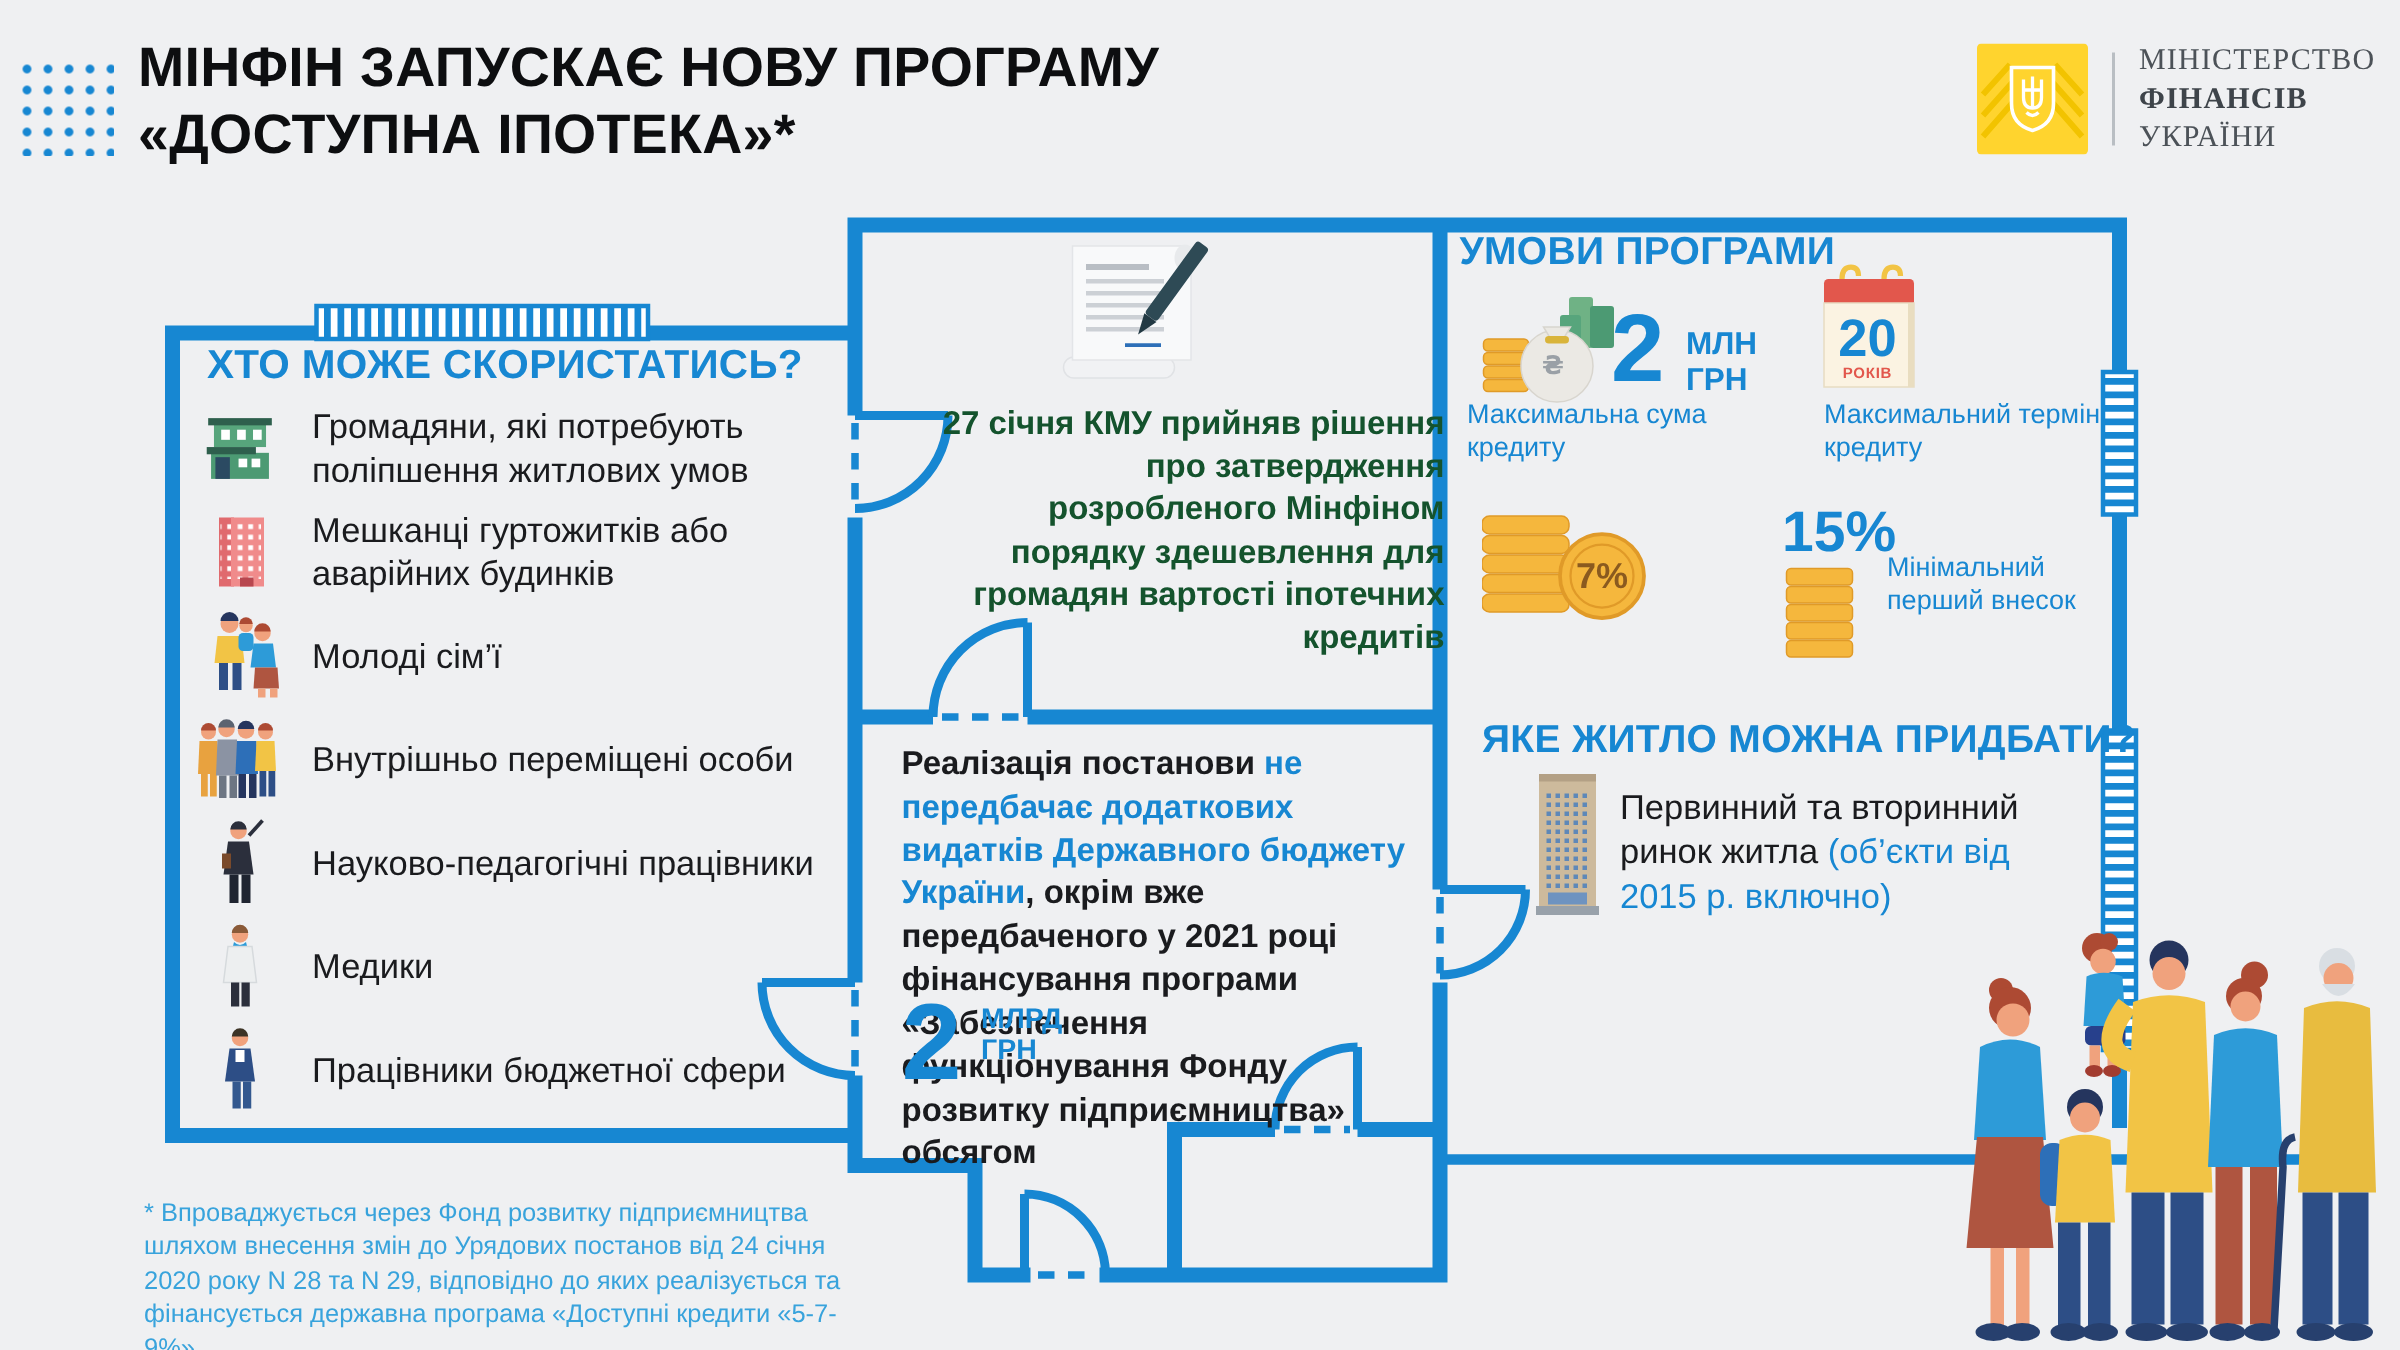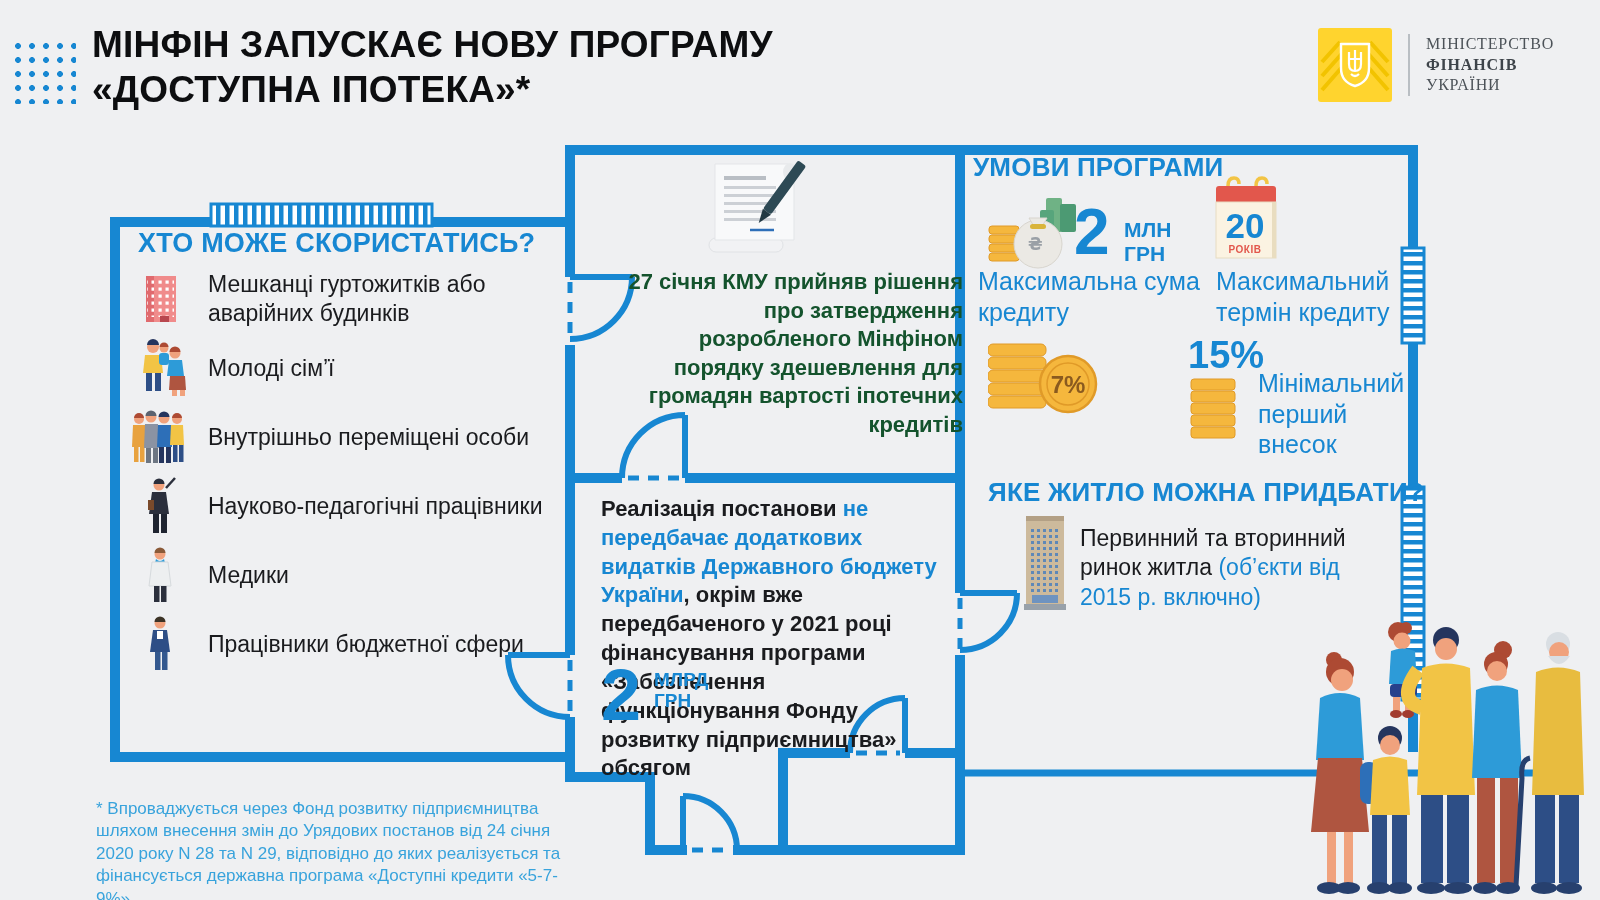--- a/index.html
+++ b/index.html
@@ -9,34 +9,34 @@
   .plan{position:absolute;left:0;top:0;z-index:1;}
   .content{z-index:2;}
   .family{z-index:3;}
   .dots{left:8px;top:36px;width:68px;height:68px;
         background-image:radial-gradient(#1787d2 2.6px,rgba(0,0,0,0) 3.2px);
         background-size:14px 14px;background-position:3px 3px;}
   .title{left:92px;top:22px;font-size:37px;line-height:1.22;font-weight:bold;color:#0d0e10;letter-spacing:.2px;}
   .title span{display:block;}
   .logo{left:1318px;top:28px;display:flex;align-items:center;}
   .logo .sep{width:2px;height:62px;background:#b9bec3;margin:0 16px 0 16px;}
-  .logo .ltxt{font-family:"Liberation Serif","DejaVu Serif",serif;color:#4c5258;font-size:16px;line-height:1.28;letter-spacing:.8px;}
+  .logo .ltxt{font-family:"Liberation Serif","DejaVu Serif",serif;color:#4c5258;font-size:20px;line-height:1.28;letter-spacing:.8px;}
   .logo .ltxt b{color:#3e444a;}
   .blue{color:#1787d2;}
   .sec-title{font-size:27px;font-weight:bold;color:#1787d2;letter-spacing:.2px;}
   .who-list{left:130px;top:270px;width:440px;}
   .who-item{display:flex;align-items:center;margin-bottom:11px;}
   .who-item .ic{flex:0 0 60px;height:58px;display:flex;align-items:center;justify-content:center;}
   .who-item .lbl{margin-left:18px;font-size:23px;line-height:1.24;color:#1a1b1e;}
   .decision-text{left:618px;top:268px;width:345px;text-align:right;font-size:22px;font-weight:bold;line-height:1.3;color:#14532d;}
   .funding-text{left:601px;top:495px;width:340px;font-size:22px;line-height:1.31;color:#1a1b1e;font-weight:bold;}
   .bigval{display:flex;align-items:flex-start;}
   .bigval .num{font-size:72px;font-weight:bold;color:#1787d2;line-height:.92;}
   .bigval .units{margin-left:13px;margin-top:8px;font-size:19px;font-weight:bold;color:#1787d2;line-height:1.1;}
-  .stat-label{font-size:25px;line-height:1.22;color:#1787d2;}
+  .stat-label{font-size:18px;line-height:1.22;color:#1787d2;}
   .cal-num{font-size:35px;font-weight:bold;color:#1787d2;text-align:center;line-height:1;}
   .cal-unit{font-size:10px;font-weight:bold;color:#e2574c;text-align:center;letter-spacing:.5px;}
   .pct7{font-size:24px;font-weight:bold;color:#8a5a1f;text-align:center;}
   .pct15{font-size:38px;font-weight:bold;color:#1787d2;line-height:1;}
   .housing-text{left:1080px;top:524px;width:280px;font-size:23px;line-height:1.28;color:#1a1b1e;}
   .footnote{left:96px;top:798px;width:495px;font-size:17px;line-height:1.32;color:#38a3dc;}
   .bagsym{font-family:"DejaVu Sans",sans-serif;font-size:17px;font-weight:bold;color:#9aa0a6;}
 </style>
 </head>
 <body>
@@ -110,20 +110,37 @@
       <div>МІНІСТЕРСТВО</div>
       <b>ФІНАНСІВ</b>
       <div>УКРАЇНИ</div>
     </div>
   </div>
 
   <div class="abs sec-title content" style="left:138px;top:228px;">ХТО МОЖЕ СКОРИСТАТИСЬ?</div>
 
   <div class="abs who-list content">
 
+    <div class="who-item">
+      <span class="ic">
+        <svg width="54" height="54" viewBox="0 0 56 56">
+          <rect x="10" y="11" width="36" height="16" fill="#57a57c"></rect>
+          <rect x="6" y="7" width="44" height="5" fill="#2e5f4d"></rect>
+          <rect x="15" y="15" width="6" height="7" fill="#ffffff"></rect>
+            <rect x="26" y="15" width="6" height="7" fill="#ffffff"></rect>
+            <rect x="37" y="15" width="6" height="7" fill="#ffffff"></rect>
+          <rect x="8" y="31" width="40" height="18" fill="#4c9a73"></rect>
+          <rect x="5" y="27" width="34" height="5" fill="#2e5f4d"></rect>
+          <rect x="11" y="34" width="10" height="15" fill="#2b4a62"></rect>
+          <rect x="27" y="35" width="6" height="6" fill="#ffffff"></rect>
+            <rect x="36" y="35" width="6" height="6" fill="#ffffff"></rect>
+        </svg>
+      </span>
+      <span class="lbl">Громадяни, які потребують поліпшення житлових умов</span>
+    </div>
 
     <div class="who-item">
       <span class="ic">
         <svg width="48" height="54" viewBox="0 0 48 54">
           <rect x="10" y="4" width="10" height="46" fill="#e06a6e"></rect>
           <rect x="18" y="4" width="22" height="46" fill="#f08b8b"></rect>
           <rect x="20" y="7" width="18" height="38" fill="url(#dw)"></rect>
           <rect x="11" y="7" width="7" height="38" fill="url(#dw)"></rect>
           <rect x="24" y="44" width="9" height="6" fill="#b8474f"></rect>
         </svg>

